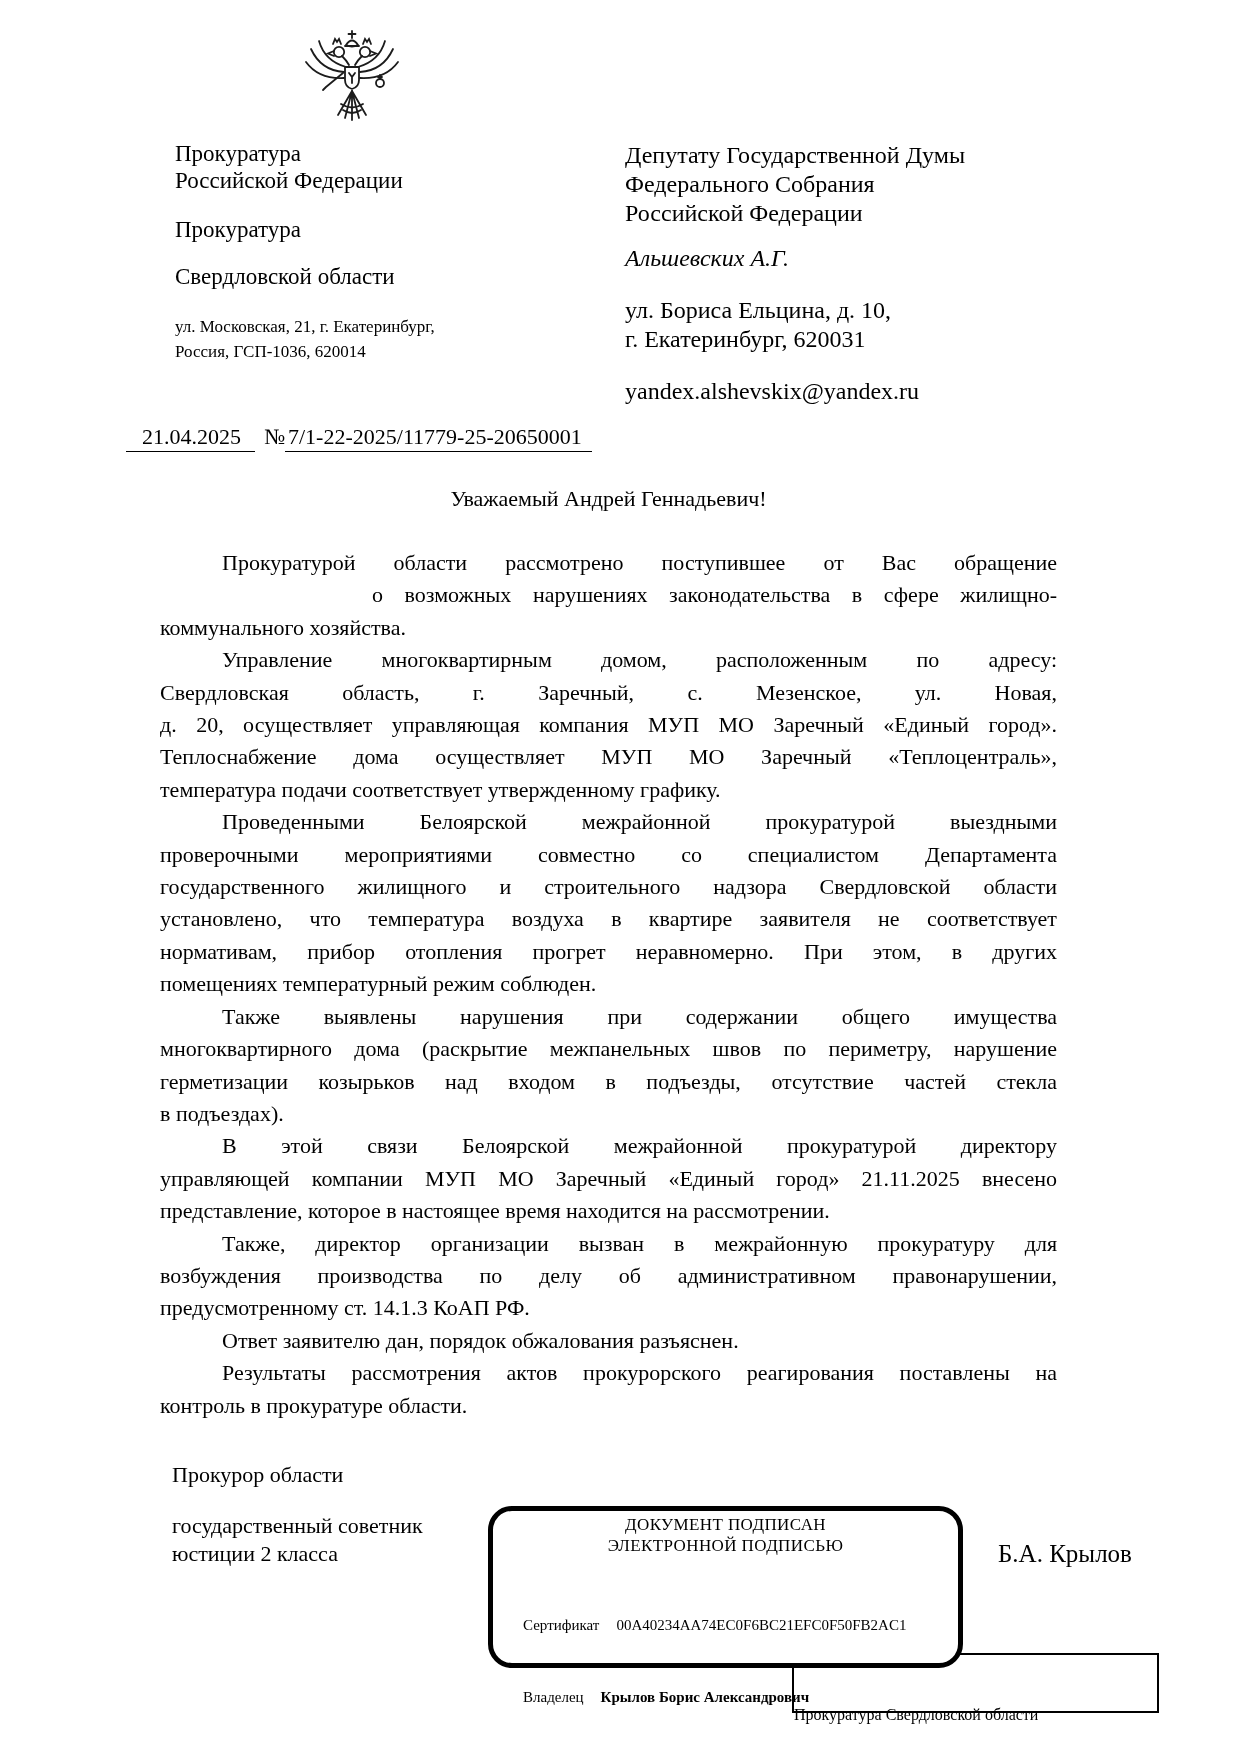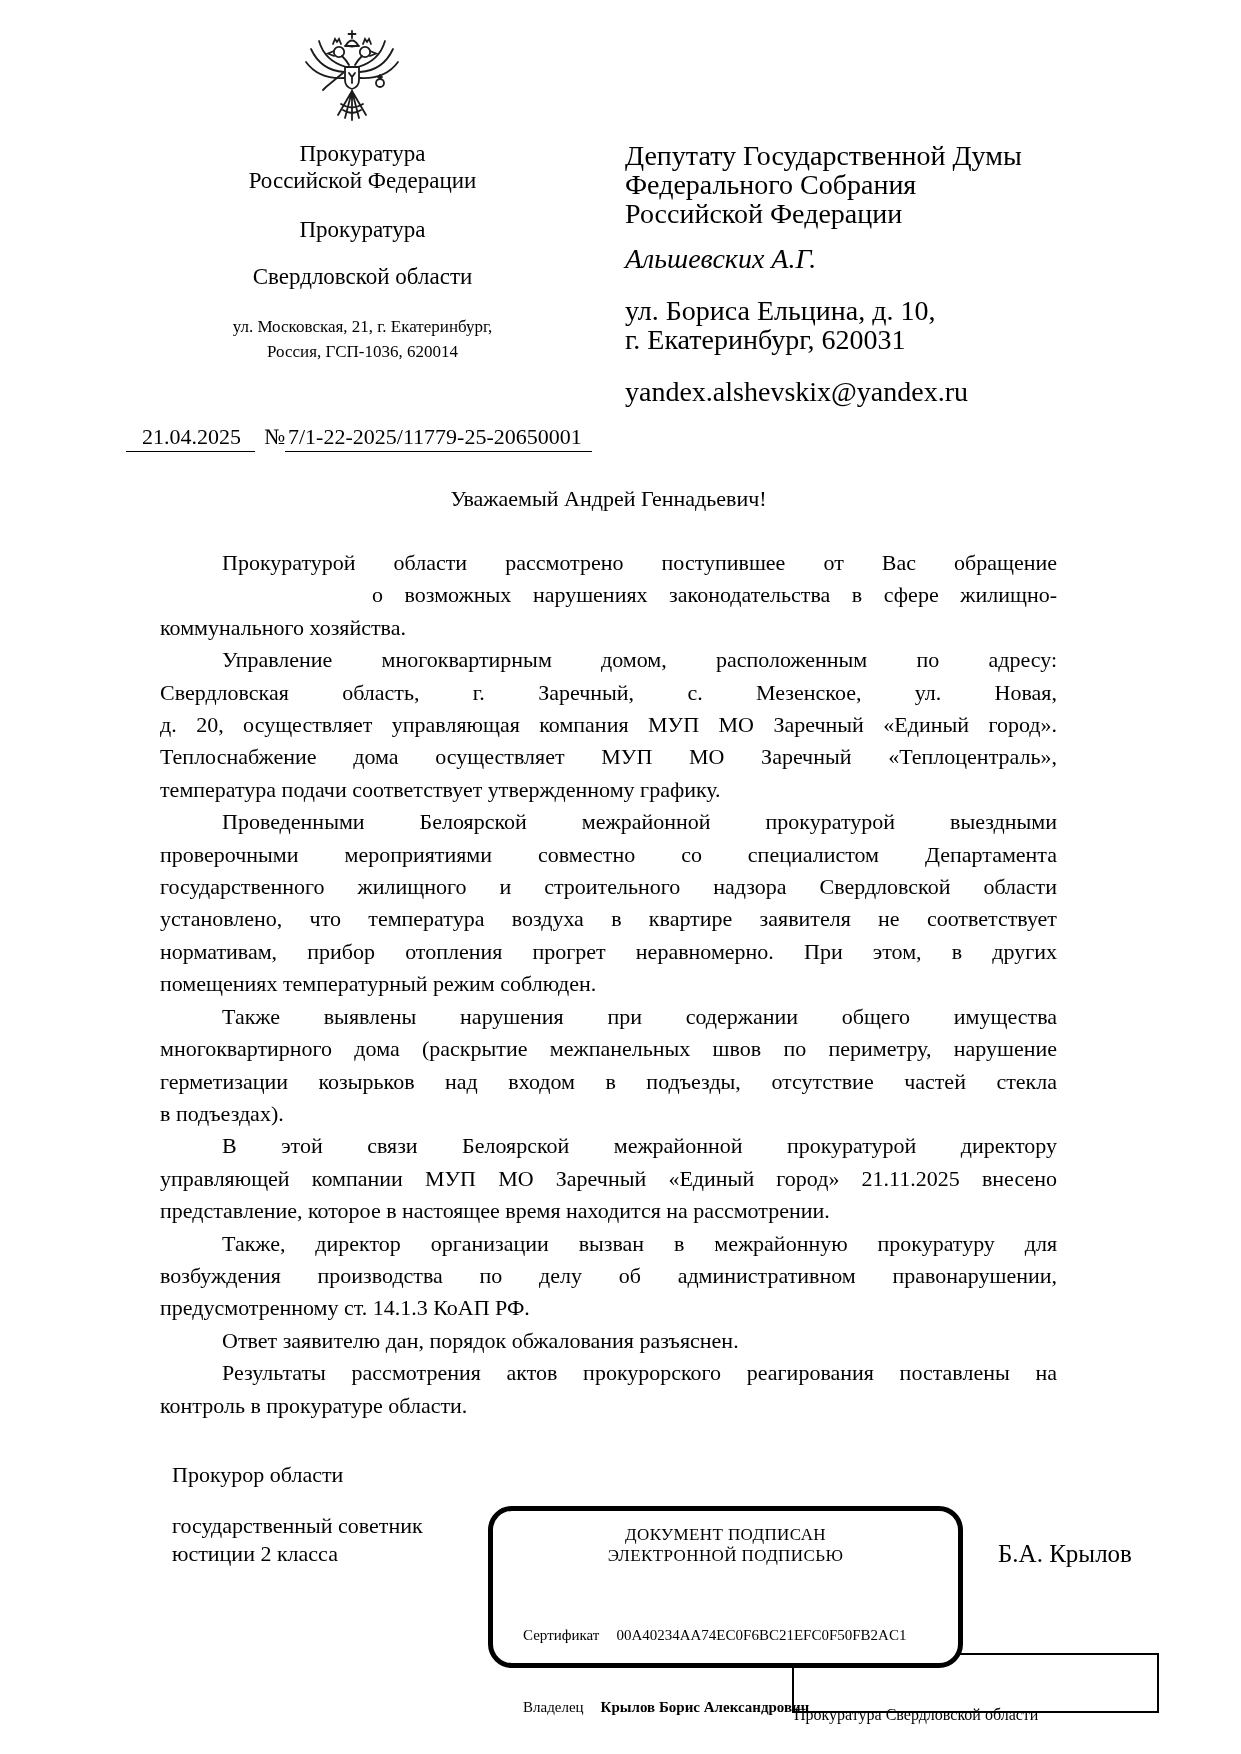--- a/index.html
+++ b/index.html
@@ -9,31 +9,31 @@
     margin:0 auto;
     background:#ffffff;
     color:#000;
     font-family:"Liberation Serif","DejaVu Serif",serif;
     overflow:hidden;
   }
 
   
   .emblem { position:absolute; left:296px; top:28px; width:112px; height:110px; }
   .org-block {
-    position:absolute; left:185px; top:140px; width:355px;
-    text-align:center; font-size:23px; line-height:27px;
+    position:absolute; left:175px; top:140px; width:355px;
+    font-size:23px; line-height:27px;
   }
   .org-line3 { margin-top:22px; }
   .org-line4 { margin-top:20px; }
   .sender-address { margin-top:24px; font-size:17px; line-height:25px; }
 
   
   .recipient-block {
     position:absolute; left:625px; top:141px; width:480px;
-    font-size:28px; line-height:29px;
+    font-size:24px; line-height:29px;
   }
   .recipient-name { margin-top:16px;font-style:italic; }
   .recipient-address { margin-top:23px; }
   .recipient-email { margin-top:23px; }
 
   
   .ref-line { position:absolute; left:126px; top:424px; font-size:22px; white-space:nowrap; }
   .u-date { border-bottom:1.5px solid #000; padding:0 14px 2px 16px; }
   .ref-no  { margin-left:9px; }
   .u-num  { border-bottom:1.5px solid #000; padding:0 10px 2px 3px; }
@@ -51,21 +51,21 @@
 
   
   .sign-position { position:absolute; left:172px; top:1462px; font-size:22px; }
   .sign-rank     { position:absolute; left:172px; top:1512px; font-size:22px; line-height:28px; }
   .sign-name     { position:absolute; left:998px; top:1540px; font-size:25px; }
 
   
   .stamp {
     position:absolute; left:488px; top:1506px; width:475px; height:162px;
     background:#fff; border:5px solid #000; border-radius:24px;
-    box-sizing:border-box; z-index:3; padding-top:13px;
+    box-sizing:border-box; z-index:3; padding-top:3px;
   }
   .stamp-title { text-align:center; font-size:17px; line-height:21px; letter-spacing:.4px; }
   .stamp-details { margin:9px 0 0 30px; font-size:15px; line-height:24px; white-space:pre; }
   .stamp-owner-name { font-weight:bold; }
   .stamp-label { margin-right:17px; }
 
   
   .footer-stamp {
     position:absolute; left:792px; top:1653px; width:367px; height:60px;
     border:2px solid #000; box-sizing:border-box; z-index:2;

